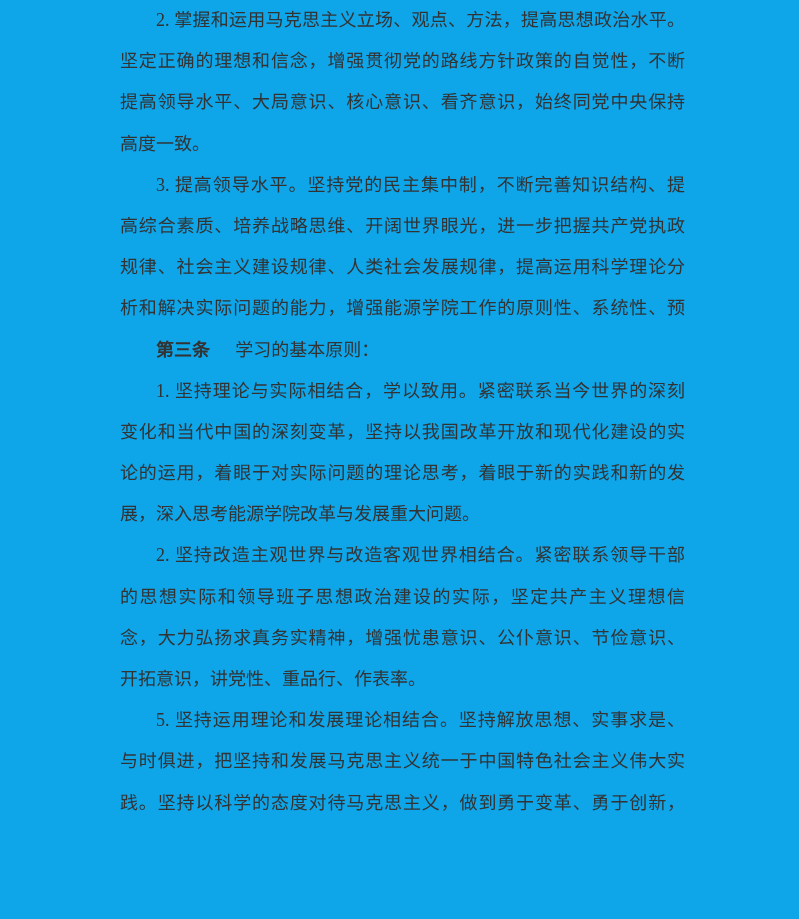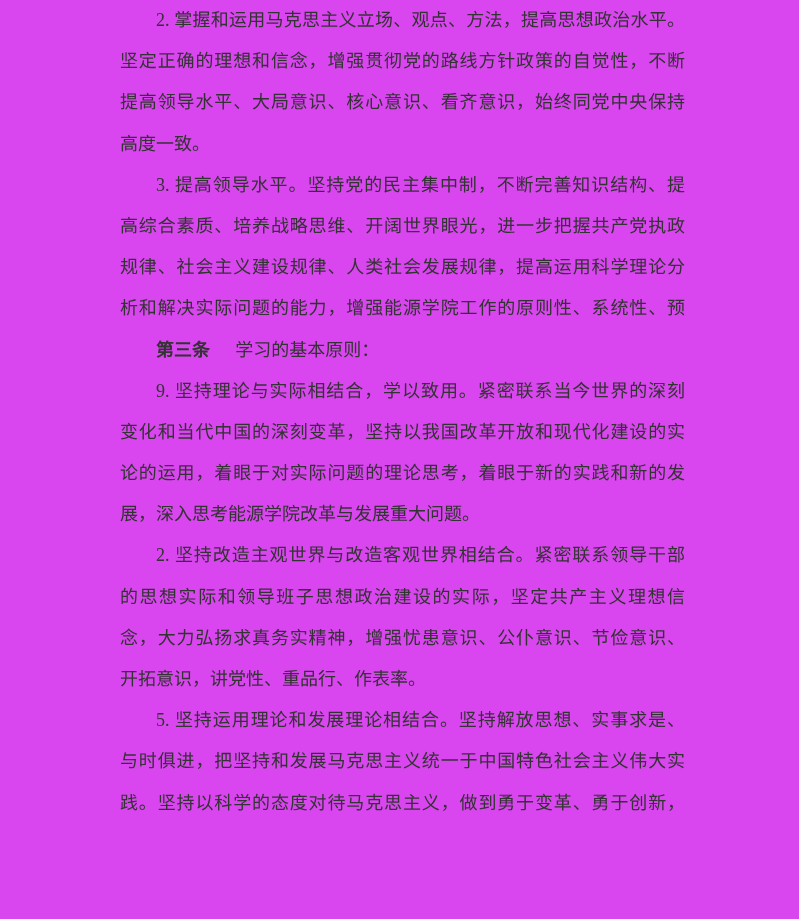--- a/index.html
+++ b/index.html
@@ -4,21 +4,21 @@
 <style>
   html, body {
     margin: 0;
     padding: 0;
     background: #ffffff;
   }
   .page {
     position: relative;
     width: 799px;
     height: 919px;
-    background: #d946ef;
+    background: #0ea5e9;
     overflow: hidden;
     font-family: "Liberation Serif", "DejaVu Serif", serif;
   }
   .text-column {
     position: absolute;
     left: 120px;
     top: 0;
     width: 565px;
     color: #333333;
     font-size: 18px;
@@ -72,21 +72,21 @@
       <div class="ln">高综合素质、培养战略思维、开阔世界眼光，进一步把握共产党执政</div>
       <div class="ln">规律、社会主义建设规律、人类社会发展规律，提高运用科学理论分</div>
       <div class="ln">析和解决实际问题的能力，增强能源学院工作的原则性、系统性、预</div>
     </div>
 
     <div class="para heading-line">
       <span class="article-no">第三条</span><span class="heading-rest">学习的基本原则：</span>
     </div>
 
     <div class="para">
-      <div class="ln first">9. 坚持理论与实际相结合，学以致用。紧密联系当今世界的深刻</div>
+      <div class="ln first">1. 坚持理论与实际相结合，学以致用。紧密联系当今世界的深刻</div>
       <div class="ln">变化和当代中国的深刻变革，坚持以我国改革开放和现代化建设的实</div>
       <div class="ln">论的运用，着眼于对实际问题的理论思考，着眼于新的实践和新的发</div>
       <div class="ln last">展，深入思考能源学院改革与发展重大问题。</div>
     </div>
 
     <div class="para">
       <div class="ln first">2. 坚持改造主观世界与改造客观世界相结合。紧密联系领导干部</div>
       <div class="ln">的思想实际和领导班子思想政治建设的实际，坚定共产主义理想信</div>
       <div class="ln">念，大力弘扬求真务实精神，增强忧患意识、公仆意识、节俭意识、</div>
       <div class="ln last">开拓意识，讲党性、重品行、作表率。</div>

